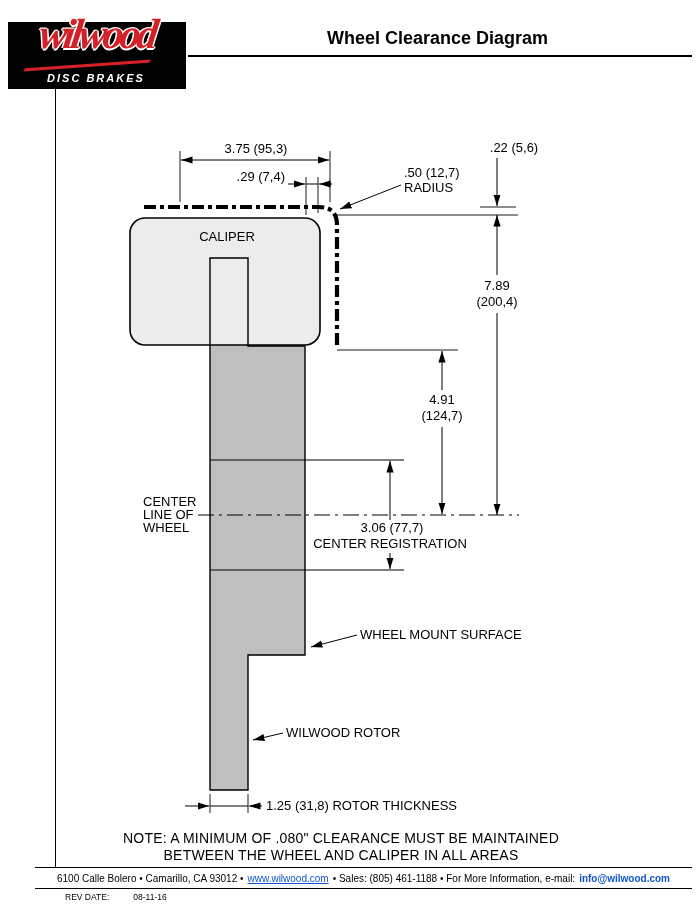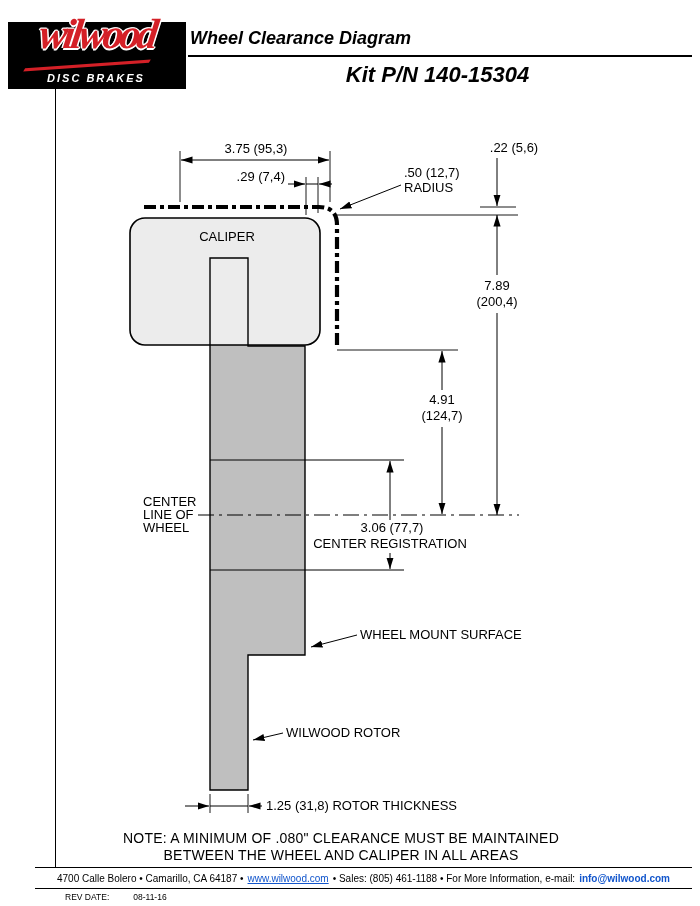--- a/index.html
+++ b/index.html
@@ -9,22 +9,22 @@
   
   .logo-box { position:absolute; left:8px; top:22px; width:178px; height:67px; background:#000; }
   .logo-script { position:absolute; top:-12px; left:0; right:0; text-align:center;
     font-family:"Liberation Serif",serif; font-style:italic; font-weight:700;
     font-size:42px; letter-spacing:-4px; transform:skewX(-8deg);
     text-shadow:1.5px 0 0 #fff,-1.5px 0 0 #fff,0 1.5px 0 #fff,0 -1.5px 0 #fff,1px 1px 0 #fff,-1px -1px 0 #fff; }
   .logo-swoosh { position:absolute; left:16px; bottom:22px; width:126px; height:3px;
     transform:rotate(-4deg) skewX(-35deg); }
   .logo-tagline { position:absolute; bottom:5px; left:0; right:2px; text-align:center; color:#fff;
     font-style:italic; font-weight:700; font-size:11px; letter-spacing:2px; }
-  .title { position:absolute; left:190px; top:28px; width:495px; 
-    font-style:italic; font-weight:700; font-size:18px; color:#000; }
+  .title { position:absolute; left:190px; top:28px; width:495px; text-align:center;
+    font-weight:700; font-size:18px; color:#000; }
   .hrule { position:absolute; left:188px; top:55px; width:504px; height:2px; background:#000; }
   .subtitle { position:absolute; left:190px; top:62px; width:495px; text-align:center;
     font-style:italic; font-weight:700; font-size:22px; color:#000; }
   .vrule { position:absolute; left:55px; top:89px; width:1px; height:778px; background:#000; }
 
   
   svg.diagram { position:absolute; left:0; top:0; }
   svg text { font-family:"Liberation Sans",sans-serif; fill:#000; }
   .dim { font-size:13px; }
   .note { font-size:14px; letter-spacing:0.2px; }
@@ -43,21 +43,20 @@
 
 <div class="page">
 
   <div class="logo-box">
     <div class="logo-script" style="color: rgb(212, 32, 39);">wilwood</div>
     <div class="logo-swoosh" style="background-color: rgb(212, 32, 39);"></div>
     <div class="logo-tagline">DISC BRAKES</div>
   </div>
   <div class="title">Wheel Clearance Diagram</div>
   <div class="hrule"></div>
-  <div class="subtitle">Kit P/N 140-15304</div>
   <div class="vrule"></div>
 
   <svg class="diagram" width="700" height="906" viewBox="0 0 700 906">
     <defs>
       <marker id="aE" markerUnits="userSpaceOnUse" markerWidth="12" markerHeight="9" viewBox="0 0 12 9" refX="11.5" refY="4.5" orient="auto">
         <path d="M0,0.9 L11.5,4.5 L0,8.1 Z" fill="#000"></path>
       </marker>
       <marker id="aS" markerUnits="userSpaceOnUse" markerWidth="12" markerHeight="9" viewBox="0 0 12 9" refX="11.5" refY="4.5" orient="auto-start-reverse">
         <path d="M0,0.9 L11.5,4.5 L0,8.1 Z" fill="#000"></path>
       </marker>
@@ -129,20 +128,20 @@
     <line x1="210" y1="806" x2="248" y2="806" stroke="#000" stroke-width="1"></line>
     <line x1="262" y1="806" x2="249" y2="806" stroke="#000" stroke-width="1" marker-end="url(#aE)"></line>
     <text x="266" y="810" class="dim">1.25 (31,8) ROTOR THICKNESS</text>
 
     <text x="341" y="843" text-anchor="middle" class="note">NOTE: A MINIMUM OF .080" CLEARANCE MUST BE MAINTAINED</text>
     <text x="341" y="860" text-anchor="middle" class="note">BETWEEN THE WHEEL AND CALIPER IN ALL AREAS</text>
   </svg>
 
   <div class="footer-rule1"></div>
   <div class="footer-text">
-    <span>4700 Calle Bolero • Camarillo, CA 64187 •</span><span class="link" style="color: rgb(17, 85, 204); text-decoration: underline;">www.wilwood.com</span><span>• Sales: (805) 461-1188 • For More Information, e-mail:</span><span class="link" style="color: rgb(17, 85, 204); font-weight: bold;">info@wilwood.com</span>
+    <span>6100 Calle Bolero • Camarillo, CA 93012 •</span><span class="link" style="color: rgb(17, 85, 204); text-decoration: underline;">www.wilwood.com</span><span>• Sales: (805) 461-1188 • For More Information, e-mail:</span><span class="link" style="color: rgb(17, 85, 204); font-weight: bold;">info@wilwood.com</span>
   </div>
   <div class="footer-rule2"></div>
   <div class="rev">
     <span>REV DATE:</span><span>08-11-16</span>
   </div>
 
 </div>
 
 </body></html>

